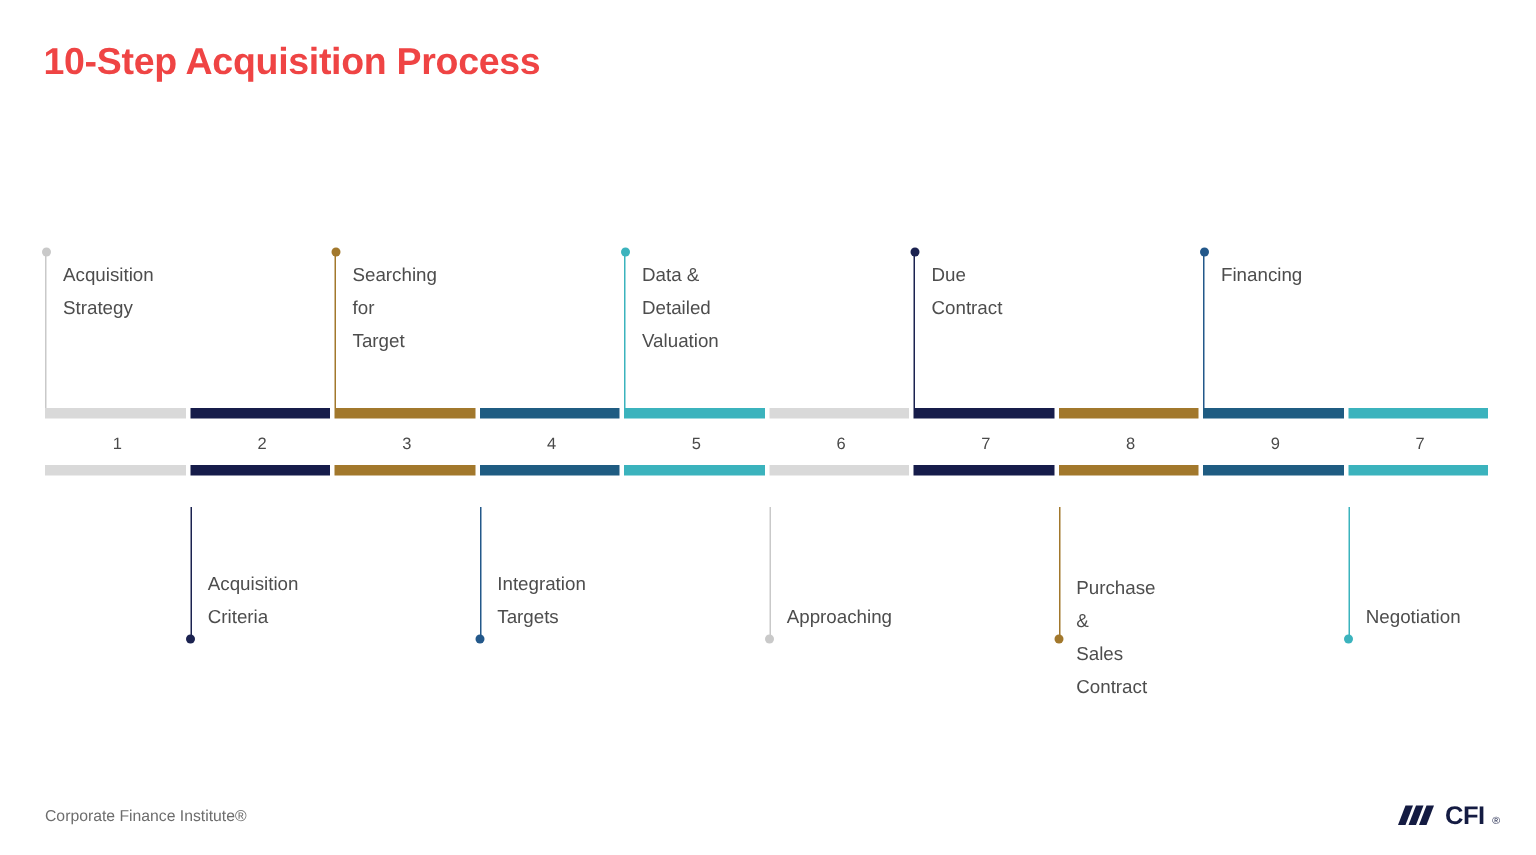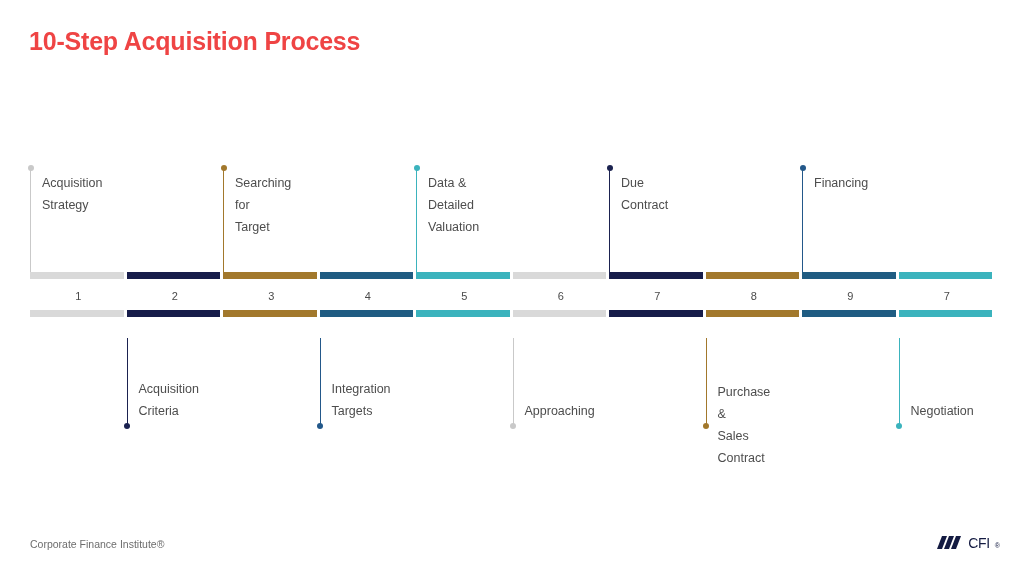--- a/index.html
+++ b/index.html
@@ -146,22 +146,22 @@
     right: 24px;
     top: 535px;
     display: flex;
     align-items: center;
     gap: 5px;
   }
   #brand-mark {
     display: block;
   }
   #brand-word {
-    font-size: 14px;
-    font-weight: normal;
+    font-size: 17px;
+    font-weight: bold;
     color: #141b42;
     letter-spacing: -0.3px;
     line-height: 1;
   }
   #brand-tm {
     font-size: 7px;
     color: #141b42;
     align-self: flex-end;
     padding-bottom: 1px;
   }

